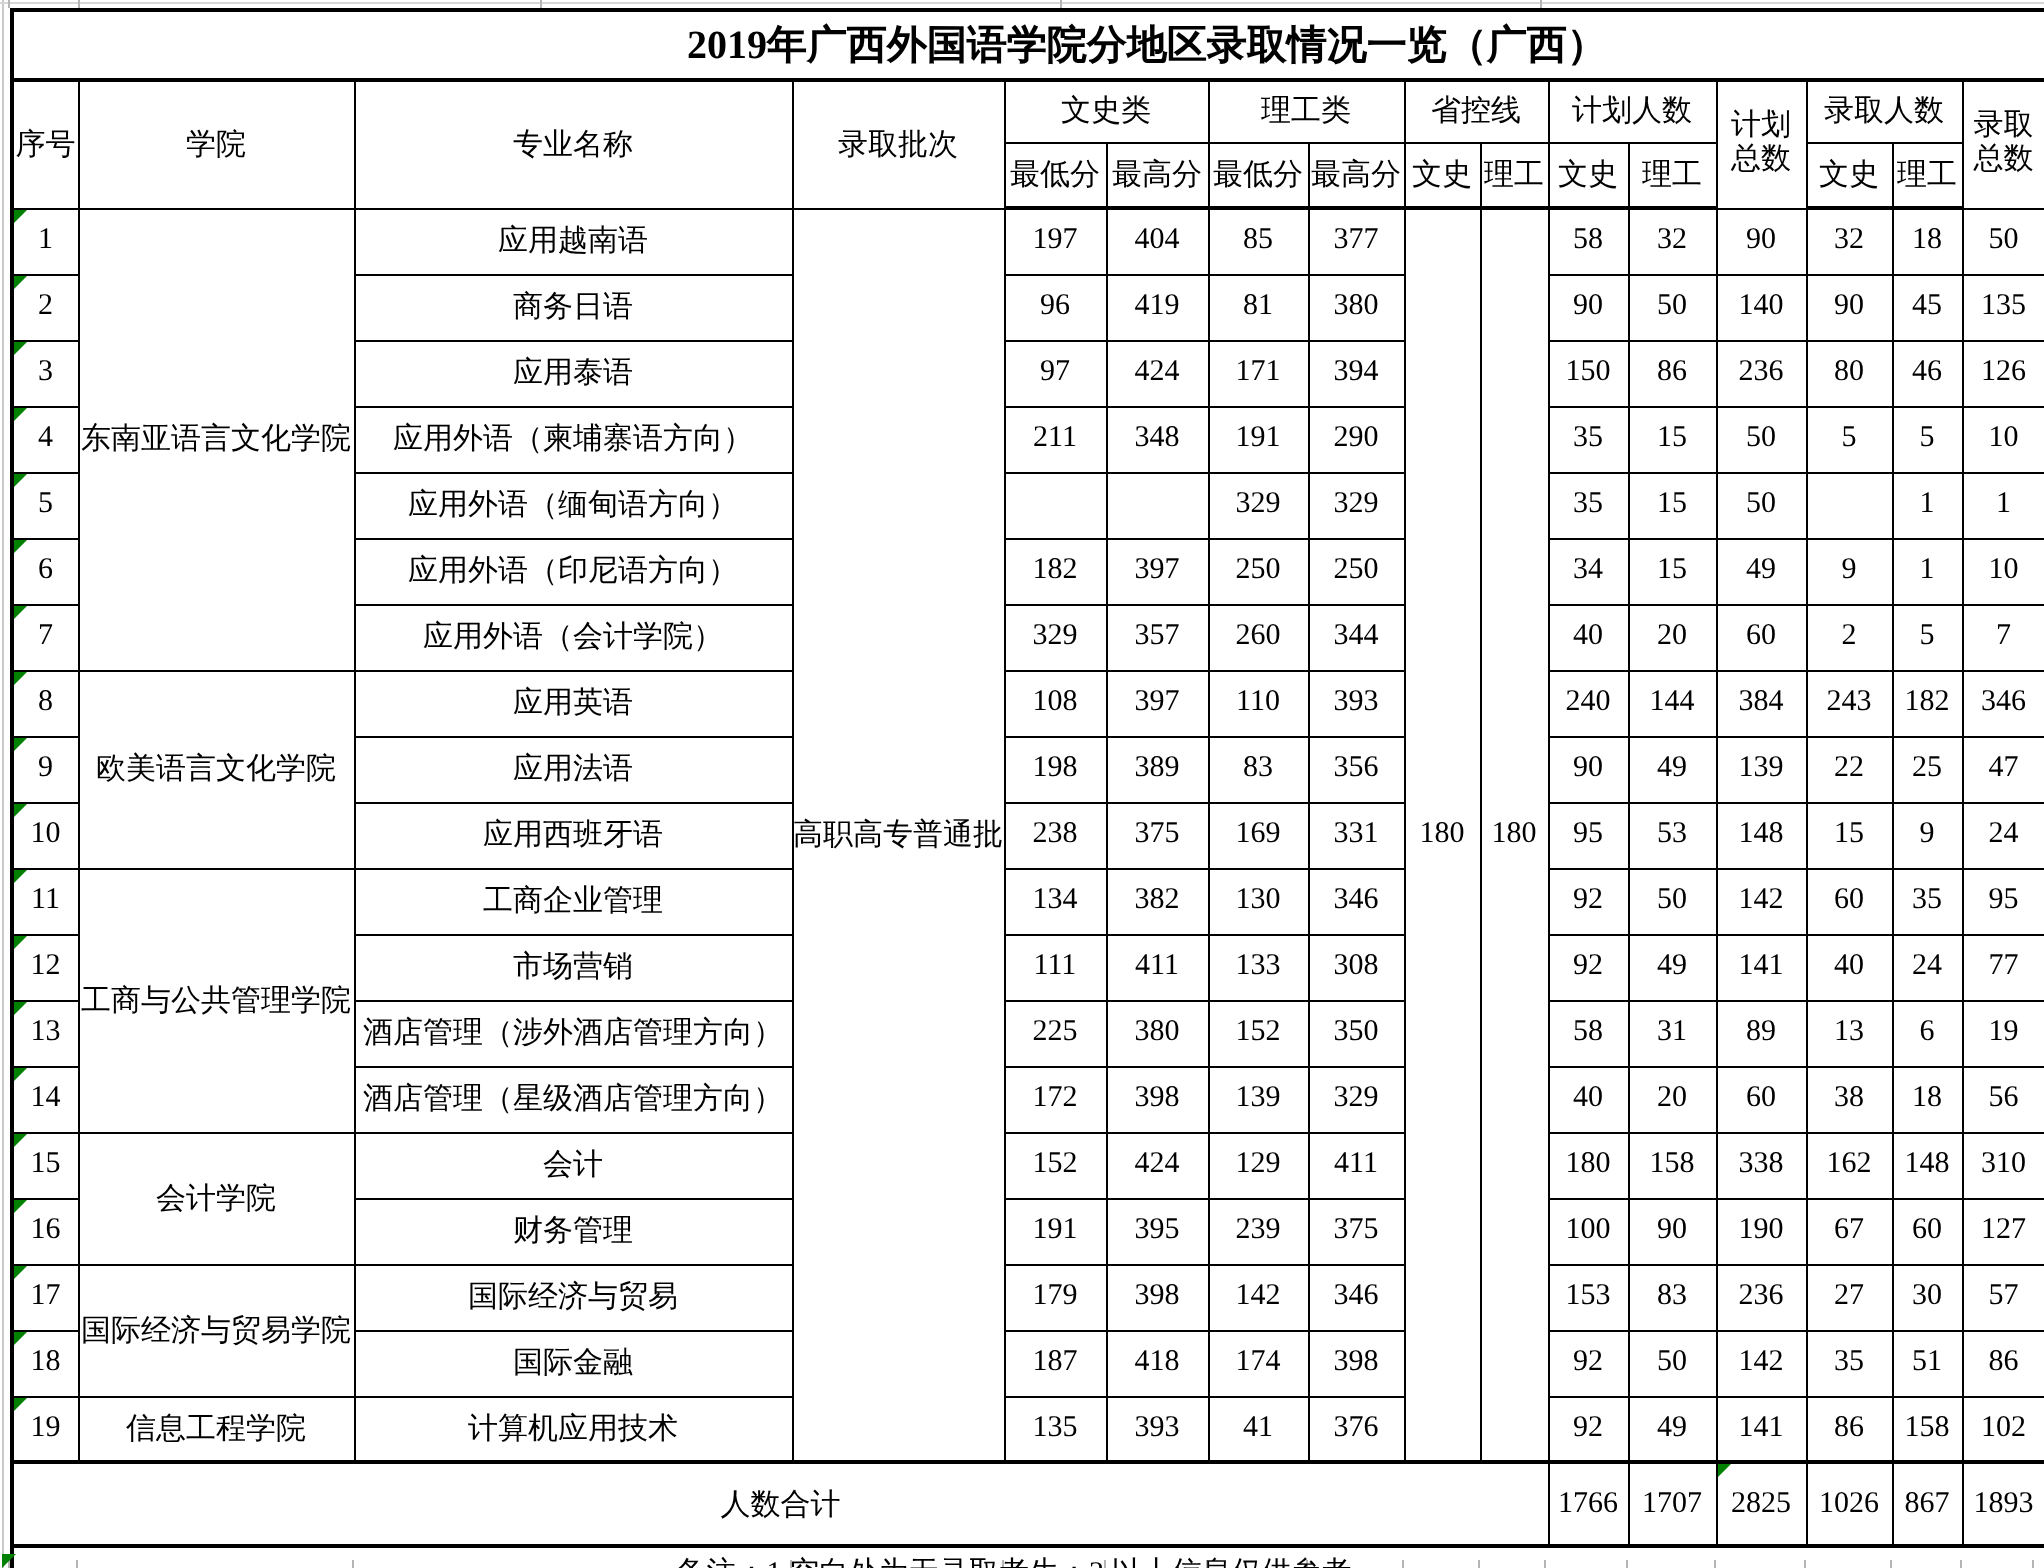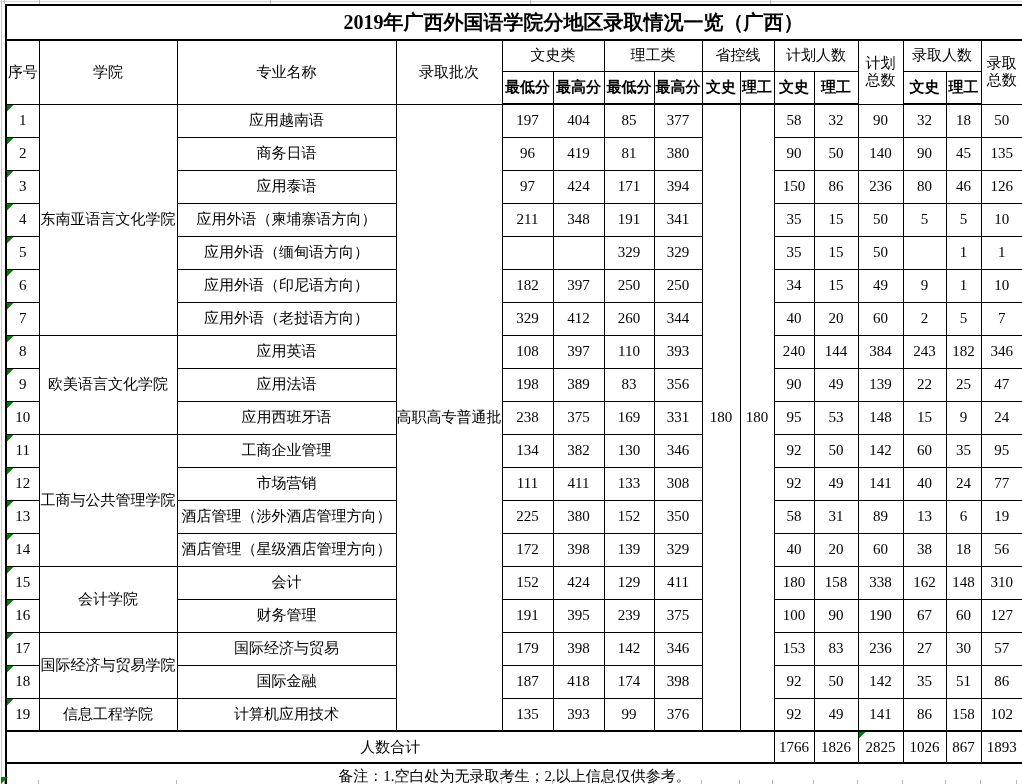--- a/index.html
+++ b/index.html
@@ -17,31 +17,31 @@
   table.grid { position:absolute; left:5px; top:4px; width:1012px;
                border-collapse:collapse; table-layout:fixed;
                border:2px solid #000; }
   th,td { border:1px solid #000; text-align:center; vertical-align:middle;
           font-size:15px; font-weight:normal; white-space:nowrap; overflow:hidden; }
 
   tr.title-row th { height:35px; font-size:20px; font-weight:bold;
                     border-bottom:2px solid #000; padding-left:118px; }
   tr.h1 { height:31px; }
   tr.h2 { height:33px; }
-  tr.h2 th { border-bottom:2px solid #000;font-weight:bold; }
+  tr.h2 th { border-bottom:2px solid #000; }
   th.wrap2 { white-space:normal; line-height:1.15; }
 
   tbody tr { height:33px; }
   td.noted { position:relative; }
   .tri { position:absolute; top:0; left:0; width:7px; height:7px;
          background:#008000; clip-path:polygon(0 0,100% 0,0 100%); display:block; }
   .corner-tri { position:absolute; top:777px; left:1px; width:7px; height:7px;
                 background:#008000; clip-path:polygon(0 0,100% 0,0 100%); }
 
-  tr.totals-row { height:32px; }
+  tr.totals-row { height:42px; }
   tr.totals-row td { border-top:2px solid #000; }
   tr.remark-row { height:27px;border-radius:11px; }
   tr.remark-row td { border-top:2px solid #000; }
 </style>
 </head>
 <body>
 
 <div class="sheet">
   <div class="edge-line-left"></div>
   <div class="edge-line-top"></div>
@@ -165,21 +165,21 @@
           <td>80</td>
           <td>46</td>
           <td>126</td>
         </tr>
         <tr>
           <td class="noted">4<span class="tri"></span></td>
           <td>应用外语（柬埔寨语方向）</td>
           <td>211</td>
           <td>348</td>
           <td>191</td>
-          <td>341</td>
+          <td>290</td>
           <td>35</td>
           <td>15</td>
           <td>50</td>
           <td>5</td>
           <td>5</td>
           <td>10</td>
         </tr>
         <tr>
           <td class="noted">5<span class="tri"></span></td>
           <td>应用外语（缅甸语方向）</td>
@@ -203,23 +203,23 @@
           <td>250</td>
           <td>34</td>
           <td>15</td>
           <td>49</td>
           <td>9</td>
           <td>1</td>
           <td>10</td>
         </tr>
         <tr>
           <td class="noted">7<span class="tri"></span></td>
-          <td>应用外语（老挝语方向）</td>
+          <td>应用外语（会计学院）</td>
           <td>329</td>
-          <td>412</td>
+          <td>357</td>
           <td>260</td>
           <td>344</td>
           <td>40</td>
           <td>20</td>
           <td>60</td>
           <td>2</td>
           <td>5</td>
           <td>7</td>
         </tr>
         <tr>
@@ -379,35 +379,35 @@
           <td>35</td>
           <td>51</td>
           <td>86</td>
         </tr>
         <tr>
           <td class="noted">19<span class="tri"></span></td>
           <td rowspan="1">信息工程学院</td>
           <td>计算机应用技术</td>
           <td>135</td>
           <td>393</td>
-          <td>99</td>
+          <td>41</td>
           <td>376</td>
           <td>92</td>
           <td>49</td>
           <td>141</td>
           <td>86</td>
           <td>158</td>
           <td>102</td>
         </tr>
       </tbody>
     <tfoot>
       <tr class="totals-row" id="totals-row">
         <td colspan="10">人数合计</td>
       <td>1766</td>
-          <td>1826</td>
+          <td>1707</td>
           <td class="noted">2825<span class="tri"></span></td>
           <td>1026</td>
           <td>867</td>
           <td>1893</td>
         </tr>
       <tr class="remark-row">
         <td colspan="16">备注：1.空白处为无录取考生；2.以上信息仅供参考。</td>
       </tr>
     </tfoot>
   </table>

